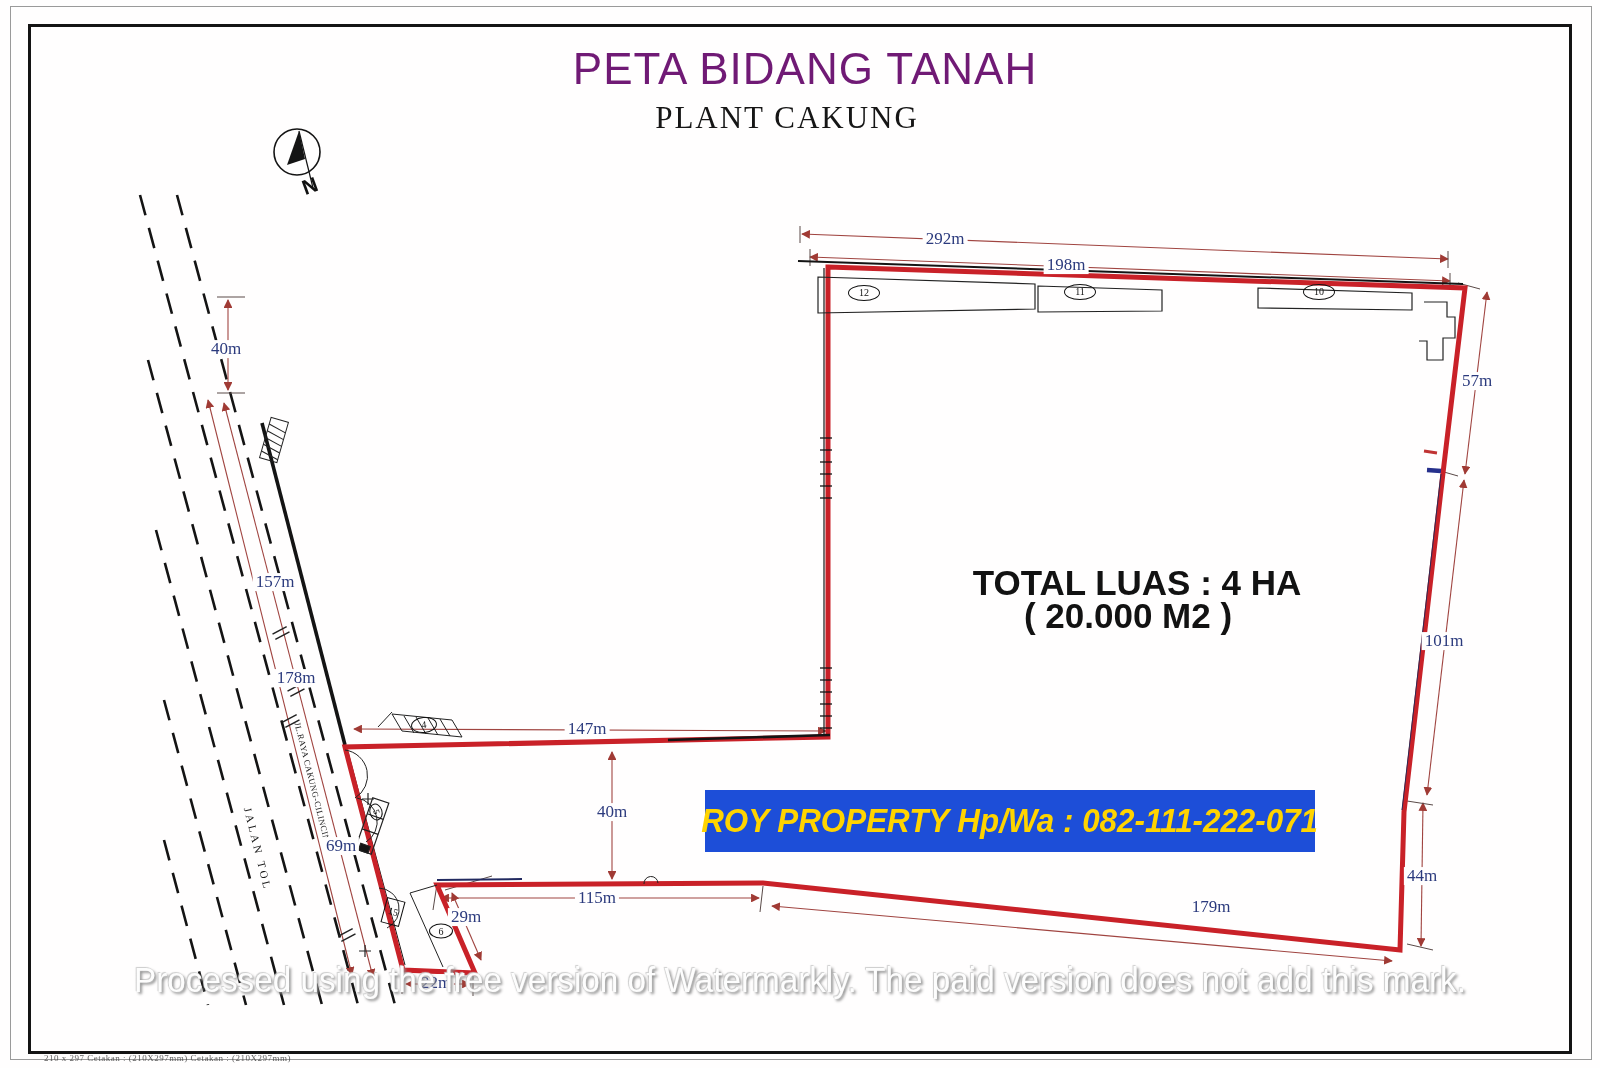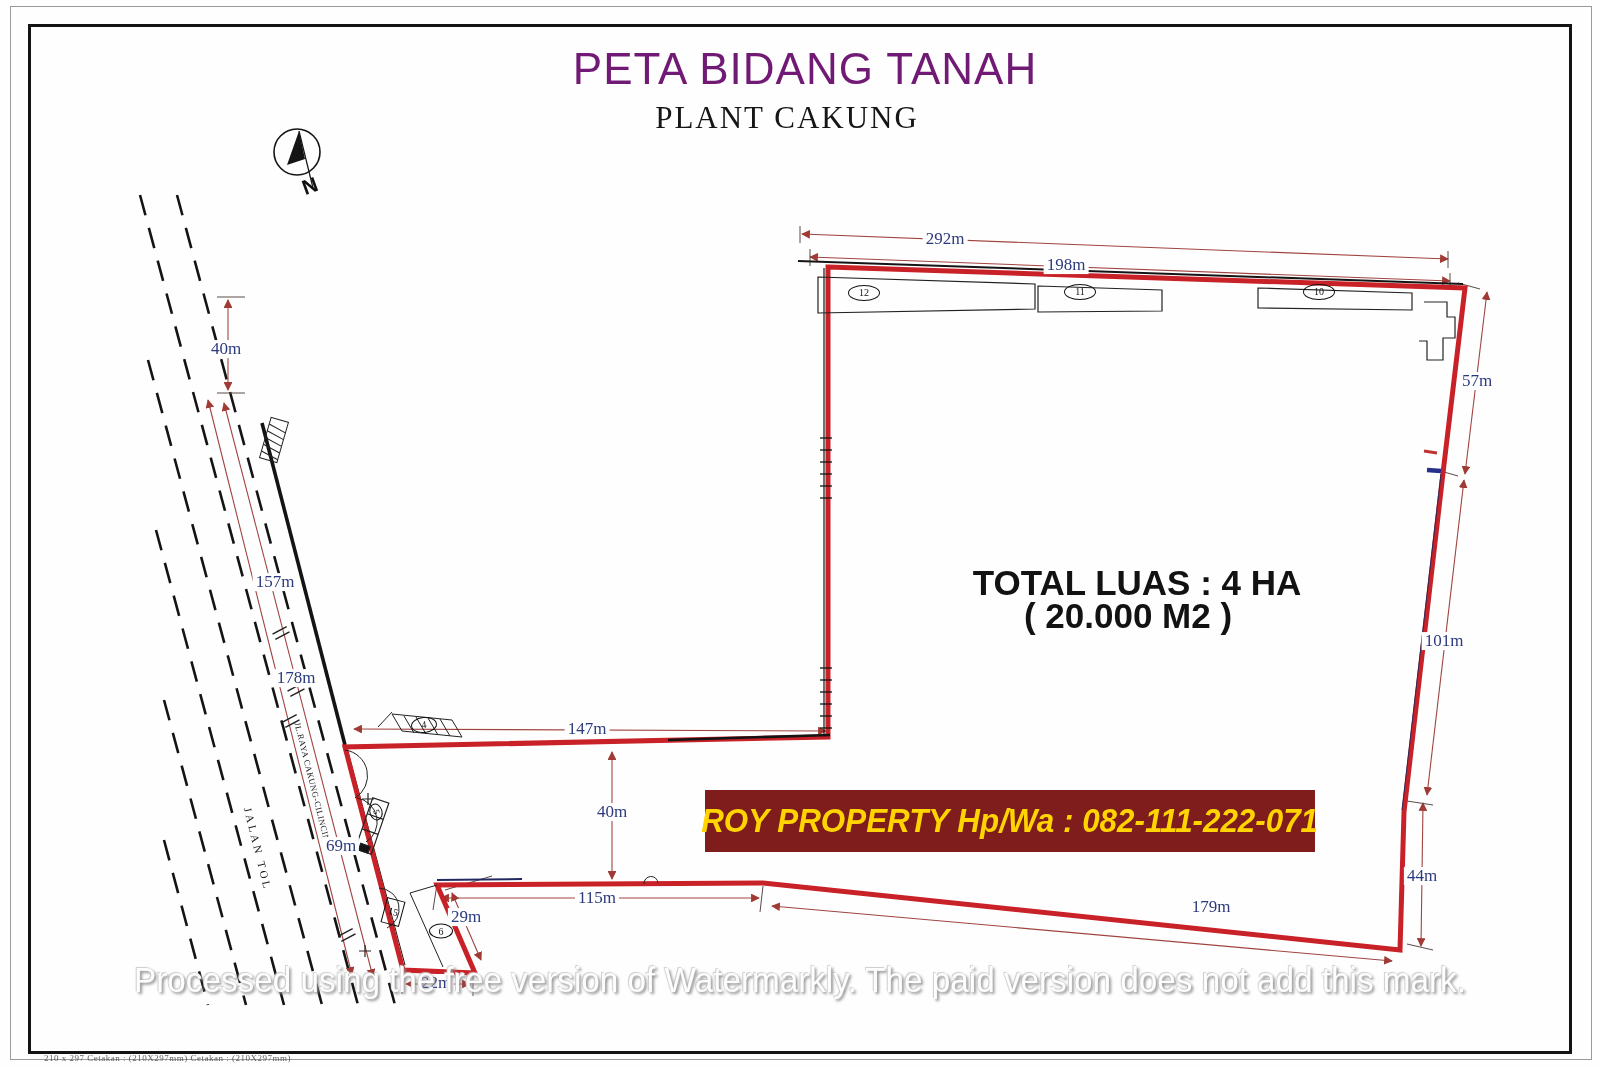--- a/index.html
+++ b/index.html
@@ -230,21 +230,21 @@
   <div class="abs dim" style="left:436px;top:983px;text-align:center;">22m</div>
 
   <div class="abs pl" style="left:864px;top:293px;width:30px;height:14px;">12</div>
   <div class="abs pl" style="left:1080px;top:292px;width:30px;height:14px;">11</div>
   <div class="abs pl" style="left:1319px;top:292px;width:30px;height:14px;">10</div>
   <div class="abs pl" style="left:424px;top:725px;width:24px;height:14px;transform:translate(-50%,-50%) rotate(-6deg);">4</div>
   <div class="abs pl" style="left:441px;top:931px;width:22px;height:13px;">6</div>
   <div class="abs pl" style="left:376px;top:812px;width:15px;height:11px;transform:translate(-50%,-50%) rotate(74deg);font-size:9px;">5</div>
   <div class="abs pl box" style="left:393px;top:912px;width:17px;height:24px;transform:translate(-50%,-50%) rotate(15deg);font-size:10px;">15</div>
 
-  <div class="abs banner" style="background:#7f1d1d;">
+  <div class="abs banner" style="background:#1d4ed8;">
     <span style="color:#ffd400;">ROY PROPERTY Hp/Wa : 082-111-222-071</span>
   </div>
 
   <div class="abs watermark">Processed using the free version of Watermarkly. The paid version does not add this mark.</div>
 
   <div class="abs fineprint">210 x 297   Cetakan : (210X297mm)   Cetakan : (210X297mm)</div>
 
 </div>
 
 </body></html>

